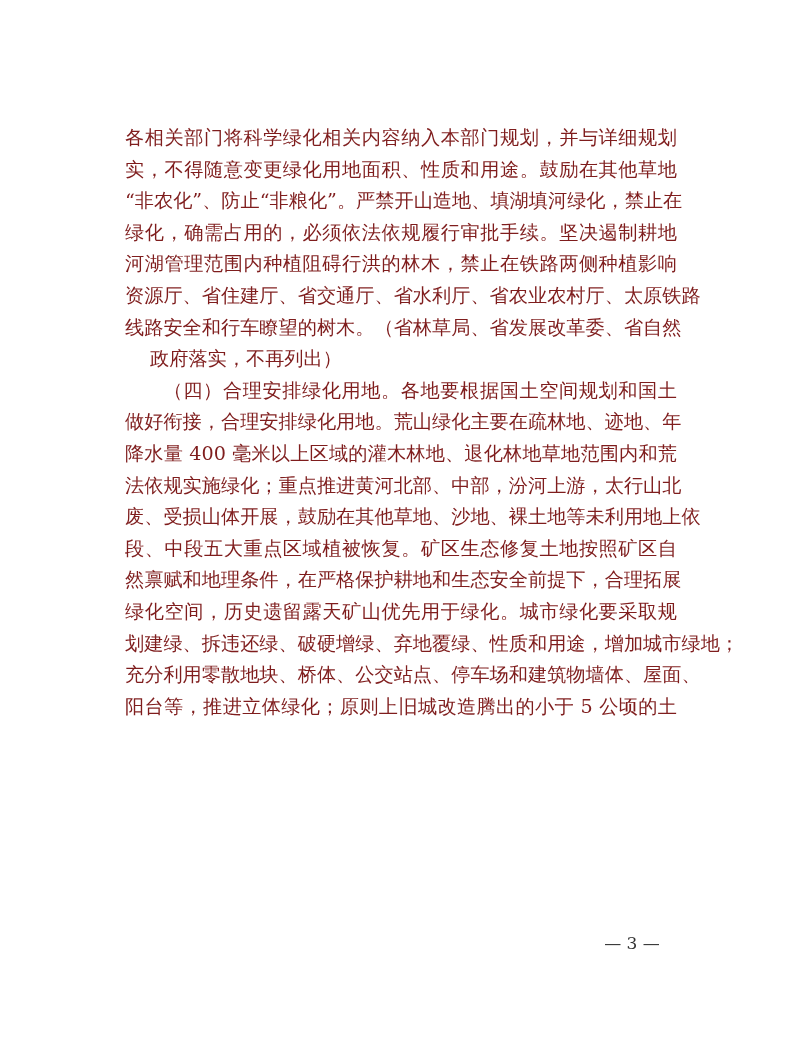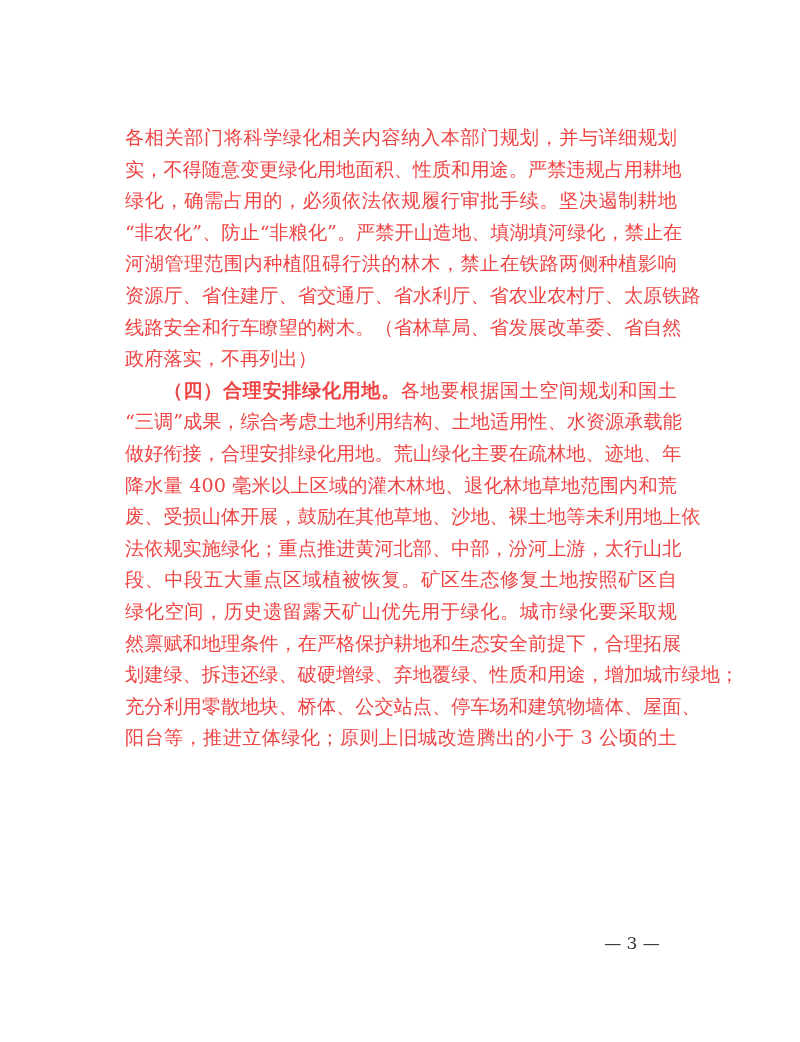--- a/index.html
+++ b/index.html
@@ -29,65 +29,65 @@
     width: 552px;
   }
   .line {
     height: 31.6px;
     line-height: 31.6px;
     font-size: 19.2px;
     white-space: nowrap;
     text-align: justify;
     text-align-last: justify;
     letter-spacing: 0;
-    color: #ef4444;
+    color: #7f1d1d;
   }
   .line.last {
     text-align-last: left;
+    margin-left: 25px;
   }
   .line.indent {
     padding-left: 0;
   }
   .heading-inline {
-    font-weight: bold;
+    font-weight: normal;
   }
   .page-number {
     position: absolute;
     left: 596px;
     top: 930px;
     width: 72px;
     font-size: 17px;
     line-height: 26px;
     color: #333333;
     text-align: center;
     white-space: nowrap;
   }
 </style>
 </head>
 <body>
 
 <div class="page">
   <div class="text-block">
     <div class="line">各相关部门将科学绿化相关内容纳入本部门规划，并与详细规划</div>
-    <div class="line">实，不得随意变更绿化用地面积、性质和用途。严禁违规占用耕地</div>
+    <div class="line">实，不得随意变更绿化用地面积、性质和用途。鼓励在其他草地</div>
+    <div class="line">“非农化”、防止“非粮化”。严禁开山造地、填湖填河绿化，禁止在</div>
     <div class="line">绿化，确需占用的，必须依法依规履行审批手续。坚决遏制耕地</div>
-    <div class="line">“非农化”、防止“非粮化”。严禁开山造地、填湖填河绿化，禁止在</div>
     <div class="line">河湖管理范围内种植阻碍行洪的林木，禁止在铁路两侧种植影响</div>
     <div class="line">资源厅、省住建厅、省交通厅、省水利厅、省农业农村厅、太原铁路</div>
     <div class="line">线路安全和行车瞭望的树木。（省林草局、省发展改革委、省自然</div>
     <div class="line last">政府落实，不再列出）</div>
 
     <div class="line indent"><span style="display:inline-block;width:38px;"></span><span class="heading-inline">（四）合理安排绿化用地。</span><span>各地要根据国土空间规划和国土</span></div>
-    <div class="line">“三调”成果，综合考虑土地利用结构、土地适用性、水资源承载能</div>
     <div class="line">做好衔接，合理安排绿化用地。荒山绿化主要在疏林地、迹地、年</div>
     <div class="line">降水量 400 毫米以上区域的灌木林地、退化林地草地范围内和荒</div>
+    <div class="line">法依规实施绿化；重点推进黄河北部、中部，汾河上游，太行山北</div>
     <div class="line">废、受损山体开展，鼓励在其他草地、沙地、裸土地等未利用地上依</div>
-    <div class="line">法依规实施绿化；重点推进黄河北部、中部，汾河上游，太行山北</div>
     <div class="line">段、中段五大重点区域植被恢复。矿区生态修复土地按照矿区自</div>
+    <div class="line">然禀赋和地理条件，在严格保护耕地和生态安全前提下，合理拓展</div>
     <div class="line">绿化空间，历史遗留露天矿山优先用于绿化。城市绿化要采取规</div>
-    <div class="line">然禀赋和地理条件，在严格保护耕地和生态安全前提下，合理拓展</div>
     <div class="line">划建绿、拆违还绿、破硬增绿、弃地覆绿、性质和用途，增加城市绿地；</div>
     <div class="line">充分利用零散地块、桥体、公交站点、停车场和建筑物墙体、屋面、</div>
-    <div class="line">阳台等，推进立体绿化；原则上旧城改造腾出的小于 3 公顷的土</div>
+    <div class="line">阳台等，推进立体绿化；原则上旧城改造腾出的小于 5 公顷的土</div>
   </div>
 
   <div class="page-number">— 3 —</div>
 </div>
 
 </body></html>

